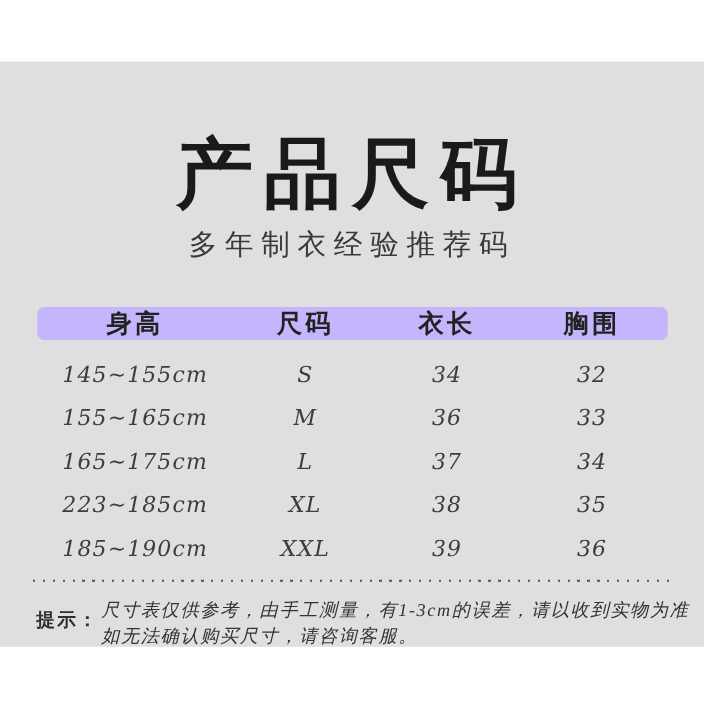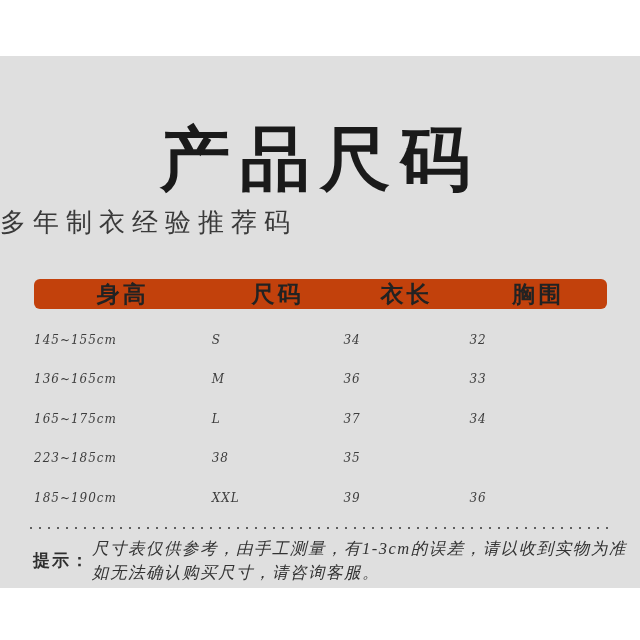--- a/index.html
+++ b/index.html
@@ -39,59 +39,59 @@
     color: #1a1a1a;
     font-family: "Liberation Serif", serif;
   }
   .page-subtitle {
     position: absolute;
     left: 0;
     top: 203px;
     width: 640px;
     height: 40px;
     line-height: 40px;
-    text-align: left;
+    text-align: center;
     font-size: 26px;
     letter-spacing: 7px;
     color: #3a3a3a;
     font-family: "Liberation Serif", serif;
   }
   .size-table {
     position: absolute;
     left: 34px;
     top: 279px;
     width: 573px;
   }
   .size-table .thead {
     display: grid;
     grid-template-columns: 31% 23% 22% 24%;
     align-items: center;
     height: 30px;
-    background: #c2410c;
+    background: #c4b5fd;
     border-radius: 6px;
   }
   .size-table .th {
     text-align: center;
     font-size: 23px;
     font-weight: bold;
     letter-spacing: 3px;
     color: #222222;
   }
   .size-table .tbody {
     margin-top: 11px;
   }
   .size-table .tr {
     display: grid;
     grid-template-columns: 31% 23% 22% 24%;
     align-items: center;
     height: 39.5px;
   }
   .size-table .td {
-    text-align: left;
-    font-size: 12px;
+    text-align: center;
+    font-size: 20px;
     font-style: italic;
     letter-spacing: 1px;
     color: #3d3d3d;
     font-family: "DejaVu Serif", serif;
   }
   .dotted-divider {
     position: absolute;
     left: 30px;
     top: 527px;
     width: 582px;
@@ -110,20 +110,21 @@
     flex: 0 0 auto;
     font-size: 17px;
     letter-spacing: 2px;
     line-height: 24px;
     color: #2e2e2e;
     font-weight: bold;
   }
   .note-lines {
     flex: 1 1 auto;
     margin-left: 2px;
+    margin-top: 6px;
   }
   .note-line {
     font-size: 16.5px;
     letter-spacing: 1.5px;
     line-height: 24px;
     color: #333333;
     font-style: italic;
     white-space: nowrap;
   }
 </style>
@@ -146,33 +147,34 @@
       <div class="th">胸围</div>
     </div>
     <div class="tbody">
         <div class="tr">
           <div class="td">145~155cm</div>
           <div class="td">S</div>
           <div class="td">34</div>
           <div class="td">32</div>
         </div>
         <div class="tr">
-          <div class="td">136~165cm</div>
+          <div class="td">155~165cm</div>
           <div class="td">M</div>
           <div class="td">36</div>
           <div class="td">33</div>
         </div>
         <div class="tr">
           <div class="td">165~175cm</div>
           <div class="td">L</div>
           <div class="td">37</div>
           <div class="td">34</div>
         </div>
         <div class="tr">
           <div class="td">223~185cm</div>
+          <div class="td">XL</div>
           <div class="td">38</div>
           <div class="td">35</div>
         </div>
         <div class="tr">
           <div class="td">185~190cm</div>
           <div class="td">XXL</div>
           <div class="td">39</div>
           <div class="td">36</div>
         </div>
       </div>

